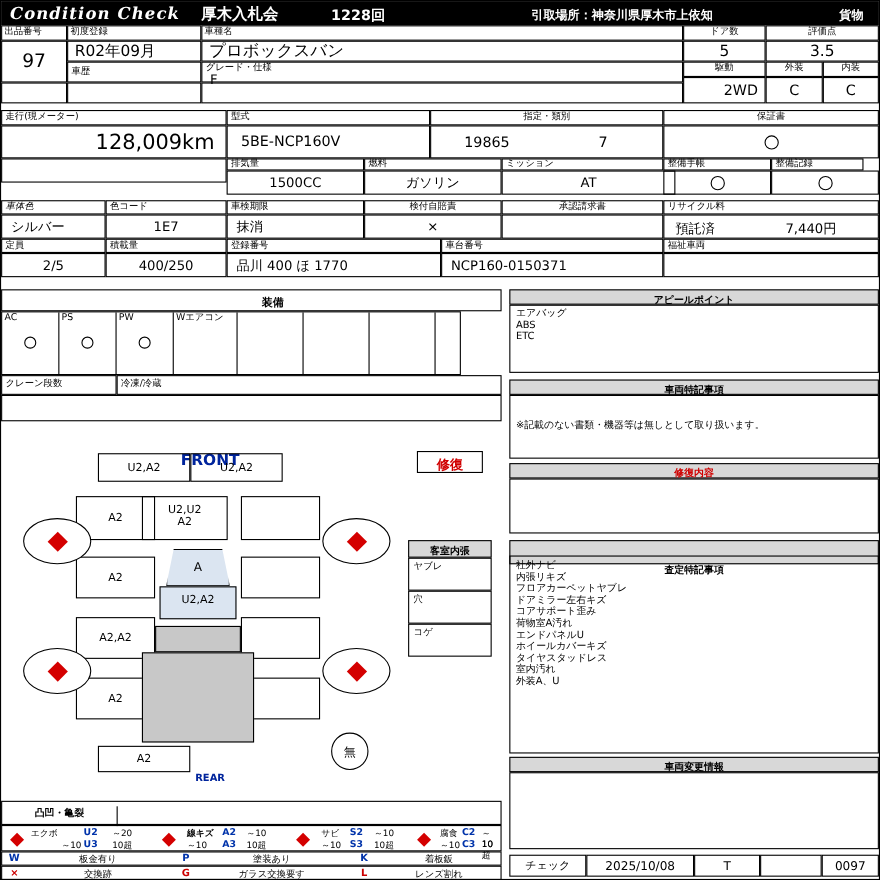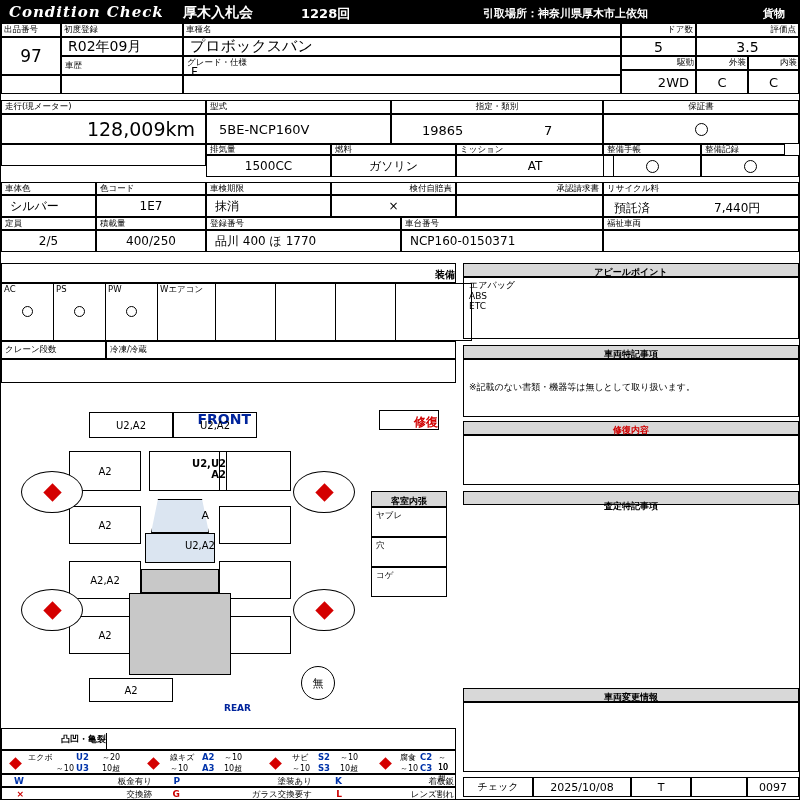--- a/index.html
+++ b/index.html
@@ -7,21 +7,21 @@
     width:800px;height:800px;
     font-family:"DejaVu Sans","Liberation Sans",sans-serif;
     font-size:9px;color:#000;background:#fff;
     -webkit-font-smoothing:none;
   }
   .sheet{position:relative;width:800px;height:800px;box-sizing:border-box;border:1px solid #000;}
   .abs{position:absolute;box-sizing:border-box;}
   .bx{position:absolute;box-sizing:border-box;border:1px solid #000;}
   .lbl{font-size:8.5px;line-height:1.05;}
   .val{font-size:13px;}
-  .ctr{text-align:right;}
+  .ctr{text-align:center;}
   .rgt{text-align:right;}
   .mid{display:flex;align-items:center;}
   .midc{display:flex;align-items:center;justify-content:center;}
   
   .hdr{position:absolute;left:0;top:0;width:798px;height:22px;background:#000;color:#fff;}
   .hdr .cc{position:absolute;left:8px;top:2px;font-family:"DejaVu Serif","Liberation Serif",serif;font-style:italic;font-weight:bold;font-size:15px;letter-spacing:1px;}
   .hdr .ttl{position:absolute;left:182px;top:3px;font-size:14px;font-weight:bold;}
   .hdr .ttl2{position:absolute;left:300px;top:4px;font-size:13px;font-weight:bold;}
   .hdr .place{position:absolute;left:482px;top:5px;font-size:11px;font-weight:bold;}
   .hdr .kind{position:absolute;left:762px;top:5px;font-size:11px;font-weight:bold;}
@@ -98,21 +98,21 @@
   <div class="bx val midc" style="left:455px;top:154px;width:158px;height:22px;font-size:12px;">AT</div>
   <div class="bx lbl" style="left:602px;top:143px;width:98px;height:11px;padding:0 3px;">整備手帳</div>
   <div class="bx midc" style="left:602px;top:154px;width:98px;height:22px;">
       <span class="circle"></span>
     </div>
   <div class="bx lbl" style="left:700px;top:143px;width:84px;height:11px;padding:0 3px;">整備記録</div>
   <div class="bx midc" style="left:700px;top:154px;width:98px;height:22px;">
       <span class="circle"></span>
     </div>
 
-  <div class="bx lbl" style="left:0;top:181px;width:95px;height:13px;padding:1px 3px;">車体色</div>
+  <div class="bx lbl" style="left:0;top:181px;width:95px;height:13px;padding:1px 3px;font-style:italic;">車体色</div>
   <div class="bx val mid" style="left:0;top:194px;width:95px;height:22px;padding-left:8px;font-size:12px;">シルバー</div>
   <div class="bx lbl" style="left:95px;top:181px;width:110px;height:13px;padding:1px 3px;">色コード</div>
   <div class="bx val midc" style="left:95px;top:194px;width:110px;height:22px;font-size:12px;">1E7</div>
   <div class="bx lbl" style="left:205px;top:181px;width:125px;height:13px;padding:1px 3px;">車検期限</div>
   <div class="bx val mid" style="left:205px;top:194px;width:125px;height:22px;padding-left:8px;font-size:12px;">抹消</div>
   <div class="bx lbl ctr" style="left:330px;top:181px;width:125px;height:13px;padding:1px 3px;">検付自賠責</div>
   <div class="bx midc val" style="left:330px;top:194px;width:125px;height:22px;font-size:12px;">×</div>
   <div class="bx lbl ctr" style="left:455px;top:181px;width:147px;height:13px;padding:1px 3px;">承認請求書</div>
   <div class="bx midc" style="left:455px;top:194px;width:147px;height:22px;"></div>
   <div class="bx lbl" style="left:602px;top:181px;width:196px;height:13px;padding:1px 3px;">リサイクル料</div>
@@ -128,21 +128,21 @@
   <div class="bx lbl" style="left:205px;top:216px;width:195px;height:13px;padding:1px 3px;">登録番号</div>
   <div class="bx val mid" style="left:205px;top:229px;width:195px;height:22px;padding-left:8px;font-size:12px;">品川  400 ほ 1770</div>
   <div class="bx lbl" style="left:400px;top:216px;width:202px;height:13px;padding:1px 3px;">車台番号</div>
   <div class="bx val mid" style="left:400px;top:229px;width:202px;height:22px;padding-left:8px;font-size:12px;">NCP160-0150371</div>
   <div class="bx lbl" style="left:602px;top:216px;width:196px;height:13px;padding:1px 3px;">福祉車両</div>
   <div class="bx" style="left:602px;top:229px;width:196px;height:22px;"></div>
 
   <div class="bx" style="left:0;top:262px;width:455px;height:20px;padding-left:39px;">
     <div class="ctr" style="padding-top:4px;font-size:10px;font-weight:bold;">装備</div>
   </div>
-  <div class="bx" style="left:0;top:282px;width:471px;height:58px;padding-left:16px;">
+  <div class="bx" style="left:0;top:282px;width:418px;height:58px;padding-left:16px;">
     <div class="abs" style="left:0;top:0;width:52px;height:56px;border-right:1px solid #000;">
       <div class="lbl" style="padding:1px 2px;">AC</div>
       <div class="midc" style="height:34px;">
           <span class="circle-sm"></span>
         </div>
     </div>
     <div class="abs" style="left:52px;top:0;width:52px;height:56px;border-right:1px solid #000;">
       <div class="lbl" style="padding:1px 2px;">PS</div>
       <div class="midc" style="height:34px;">
           <span class="circle-sm"></span>
@@ -182,21 +182,34 @@
   </div>
 
   <div class="bx" style="left:378px;top:409px;width:60px;height:20px;">
     <div class="ctr redb" style="padding-top:3px;font-size:12px;">修復</div>
   </div>
   <div class="bx tblhdr" style="left:462px;top:420px;width:336px;height:14px;padding-top:2px;">
     <span class="redb">修復内容</span>
   </div>
   <div class="bx" style="left:462px;top:434px;width:336px;height:50px;"></div>
 
-  <div class="bx tblhdr" style="left:462px;top:490px;width:336px;height:14px;padding-top:8px;">査定特記事項</div>
+  <div class="bx tblhdr" style="left:462px;top:490px;width:336px;height:14px;padding-top:20px;">査定特記事項</div>
+  <div class="bx" style="left:462px;top:504px;width:336px;height:180px;padding:3px 5px;">
+    <div class="listline">社外ナビ</div>
+    <div class="listline">内張リキズ</div>
+    <div class="listline">フロアカーペットヤブレ</div>
+    <div class="listline">ドアミラー左右キズ</div>
+    <div class="listline">コアサポート歪み</div>
+    <div class="listline">荷物室A汚れ</div>
+    <div class="listline">エンドパネルU</div>
+    <div class="listline">ホイールカバーキズ</div>
+    <div class="listline">タイヤスタッドレス</div>
+    <div class="listline">室内汚れ</div>
+    <div class="listline">外装A、U</div>
+  </div>
 
   <div class="bx tblhdr" style="left:462px;top:687px;width:336px;height:14px;padding-top:2px;">車両変更情報</div>
   <div class="bx" style="left:462px;top:701px;width:336px;height:70px;"></div>
 
   <div class="bx tblhdr" style="left:370px;top:490px;width:76px;height:16px;padding-top:3px;font-size:9px;">客室内張</div>
   <div class="bx" style="left:370px;top:506px;width:76px;height:30px;padding:2px 4px;">
     <span class="lbl">ヤブレ</span>
   </div>
   <div class="bx" style="left:370px;top:536px;width:76px;height:30px;padding:2px 4px;">
     <span class="lbl">穴</span>
@@ -205,21 +218,21 @@
     <span class="lbl">コゲ</span>
   </div>
 
   <div class="abs ctr" style="left:130px;top:410px;width:120px;height:12px;font-size:14px;font-weight:bold;color:#00249c;">FRONT</div>
   <div class="abs ctr" style="left:130px;top:702px;width:120px;height:12px;font-size:9px;font-weight:bold;color:#00249c;">REAR</div>
 
   <div class="bx midc" style="left:88px;top:411px;width:84px;height:26px;font-size:10px;">U2,A2</div>
   <div class="bx midc" style="left:172px;top:411px;width:84px;height:26px;font-size:10px;">U2,A2</div>
 
   <div class="bx midc" style="left:68px;top:450px;width:72px;height:40px;font-size:10px;">A2</div>
-  <div class="bx" style="left:148px;top:450px;width:78px;height:40px;font-weight:bold;">
+  <div class="bx" style="left:128px;top:450px;width:78px;height:40px;">
     <div class="ctr" style="padding-top:6px;font-size:10px;">U2,U2</div>
     <div class="ctr" style="font-size:10px;">A2</div>
   </div>
   <div class="bx midc" style="left:218px;top:450px;width:72px;height:40px;font-size:10px;"></div>
 
   <div class="bx midc" style="left:68px;top:505px;width:72px;height:38px;font-size:10px;">A2</div>
   <div class="bx midc" style="left:218px;top:505px;width:72px;height:38px;font-size:10px;"></div>
   <div class="bx midc" style="left:68px;top:560px;width:72px;height:38px;font-size:10px;">A2,A2</div>
   <div class="bx midc" style="left:218px;top:560px;width:72px;height:38px;font-size:10px;"></div>
   <div class="bx midc" style="left:68px;top:615px;width:72px;height:38px;font-size:10px;">A2</div>
@@ -263,21 +276,21 @@
     <div class="abs" style="left:26px;top:1px;width:50px;font-size:8px;">エクボ</div>
     <div class="abs rgt" style="left:20px;top:12px;width:52px;font-size:8px;">～10</div>
     <div class="abs" style="left:74px;top:1px;width:24px;font-size:8.5px;color:#0033aa;font-weight:bold;">U2</div>
     <div class="abs" style="left:74px;top:12px;width:24px;font-size:8.5px;color:#0033aa;font-weight:bold;">U3</div>
     <div class="abs" style="left:100px;top:1px;font-size:8px;">～20</div>
     <div class="abs" style="left:100px;top:12px;font-size:8px;">10超</div>
 
     <div class="abs midc" style="left:140px;top:1px;width:22px;height:22px;">
         <span class="diamond" style="width:9px;height:9px;"></span>
       </div>
-    <div class="abs" style="left:168px;top:1px;font-size:8px;">線キズ</div>
+    <div class="abs" style="left:168px;top:1px;font-size:8px;font-weight:bold;">線キズ</div>
     <div class="abs" style="left:168px;top:12px;font-size:8px;">～10</div>
     <div class="abs" style="left:200px;top:1px;font-size:8.5px;color:#0033aa;font-weight:bold;">A2</div>
     <div class="abs" style="left:200px;top:12px;font-size:8.5px;color:#0033aa;font-weight:bold;">A3</div>
     <div class="abs" style="left:222px;top:1px;font-size:8px;">～10</div>
     <div class="abs" style="left:222px;top:12px;font-size:8px;">10超</div>
 
     <div class="abs midc" style="left:262px;top:1px;width:22px;height:22px;">
         <span class="diamond" style="width:9px;height:9px;"></span>
       </div>
     <div class="abs" style="left:290px;top:1px;font-size:8px;">サビ</div>

